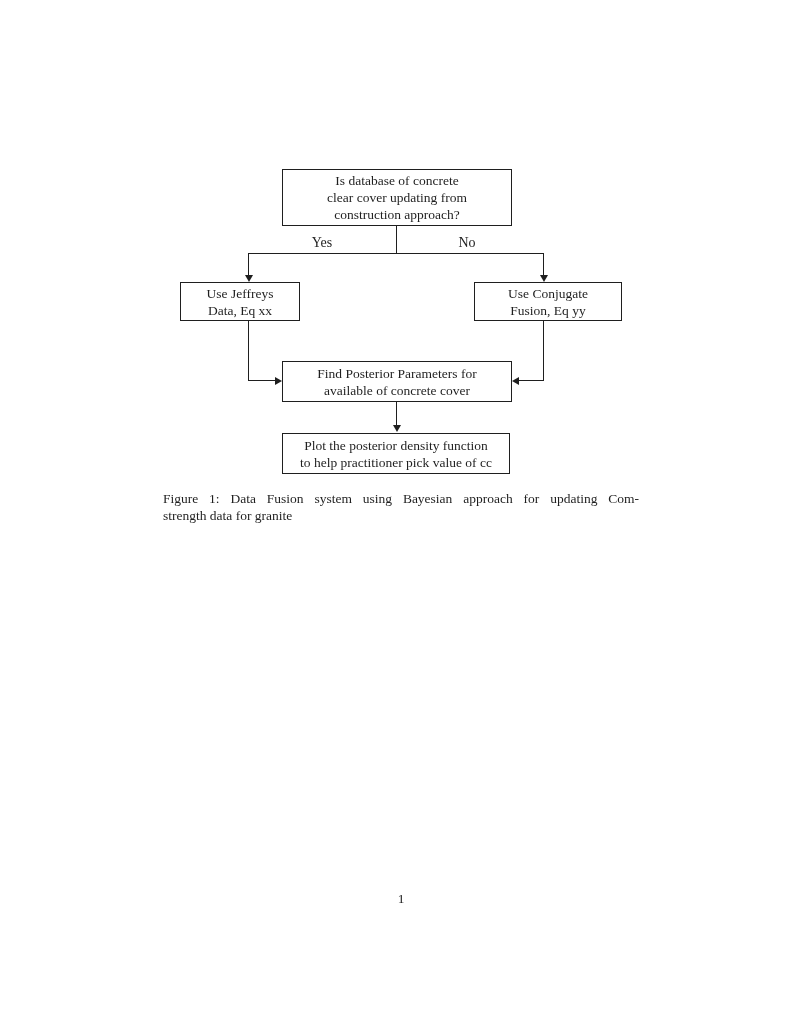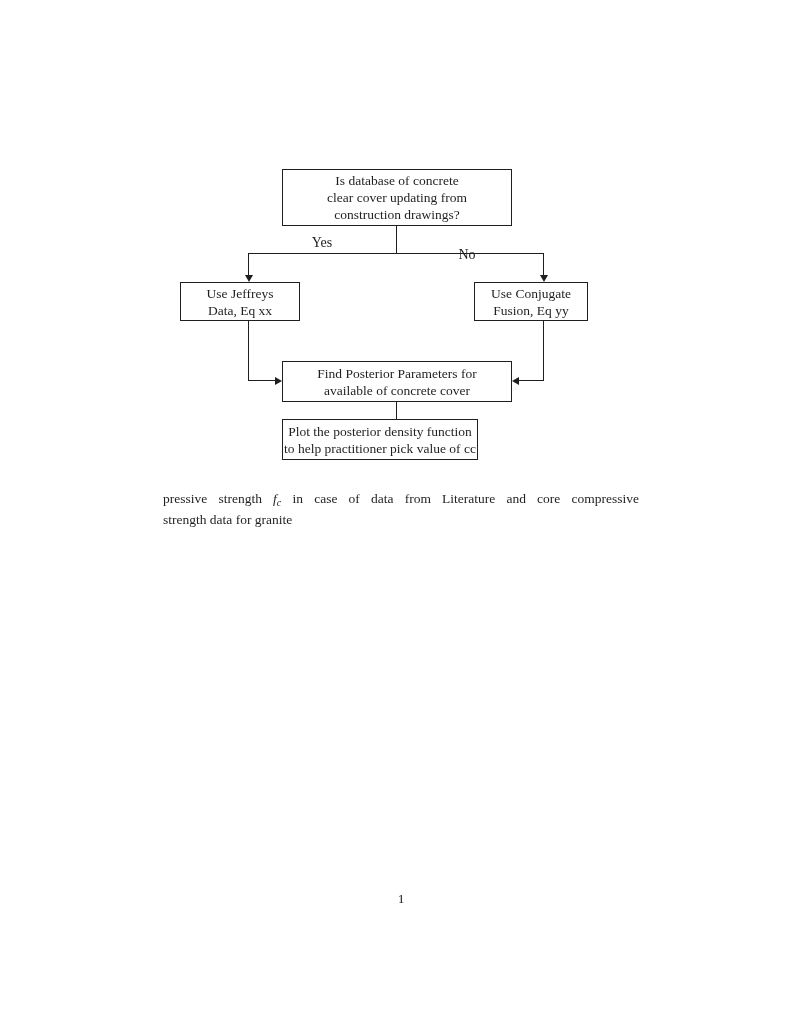--- a/index.html
+++ b/index.html
@@ -68,68 +68,68 @@
 </head>
 <body>
 
 <div class="page">
 
   <div>
 
     <div class="flow-node" style="left:282px; top:169px; width:230px; height:57px;">
       <div>Is database of concrete</div>
       <div>clear cover updating from</div>
-      <div>construction drawings?</div>
+      <div>construction approach?</div>
     </div>
 
     <div class="edge v" style="left:396px; top:226px; height:27px;"></div>
 
     <div class="edge h" style="left:248px; top:253px; width:296px;"></div>
 
     <div class="branch-label" style="left:292px; top:234px;">Yes</div>
-    <div class="branch-label" style="left:437px; top:246px;">No</div>
+    <div class="branch-label" style="left:437px; top:234px;">No</div>
 
     <div class="edge v" style="left:248px; top:253px; height:22px;"></div>
     <div class="arrowhead down" style="left:245px; top:275px;"></div>
     <div class="edge v" style="left:543px; top:253px; height:22px;"></div>
     <div class="arrowhead down" style="left:540px; top:275px;"></div>
 
     <div class="flow-node" style="left:180px; top:282px; width:120px; height:39px;">
       <div>Use Jeffreys</div>
       <div>Data, Eq xx</div>
     </div>
 
-    <div class="flow-node" style="left:474px; top:282px; width:114px; height:39px;">
+    <div class="flow-node" style="left:474px; top:282px; width:148px; height:39px;">
       <div>Use Conjugate</div>
       <div>Fusion, Eq yy</div>
     </div>
 
     <div class="edge v" style="left:248px; top:321px; height:60px;"></div>
     <div class="edge h" style="left:248px; top:380px; width:27px;"></div>
     <div class="arrowhead right" style="left:275px; top:377px;"></div>
 
     <div class="edge v" style="left:543px; top:321px; height:60px;"></div>
     <div class="edge h" style="left:519px; top:380px; width:25px;"></div>
     <div class="arrowhead left" style="left:512px; top:377px;"></div>
 
     <div class="flow-node" style="left:282px; top:361px; width:230px; height:41px;">
       <div>Find Posterior Parameters for</div>
       <div>available of concrete cover</div>
     </div>
 
     <div class="edge v" style="left:396px; top:402px; height:23px;"></div>
     <div class="arrowhead down" style="left:393px; top:425px;"></div>
 
-    <div class="flow-node" style="left:282px; top:419px; width:196px; height:41px;">
+    <div class="flow-node" style="left:282px; top:433px; width:228px; height:41px;">
       <div>Plot the posterior density function</div>
       <div>to help practitioner pick value of cc</div>
     </div>
 
   </div>
 
   <div class="caption">
-    <div class="caption-line justify-full"><span>pressive strength </span><span class="math-var">f</span><span class="math-sub">c</span><span> in case of data from Literature and core compressive</span></div>
+    <div class="caption-line justify-full">Figure 1: Data Fusion system using Bayesian approach for updating Com-</div>
     <div class="caption-line">strength data for granite</div>
   </div>
 
   <div class="page-number">1</div>
 
 </div>
 
 </body></html>

